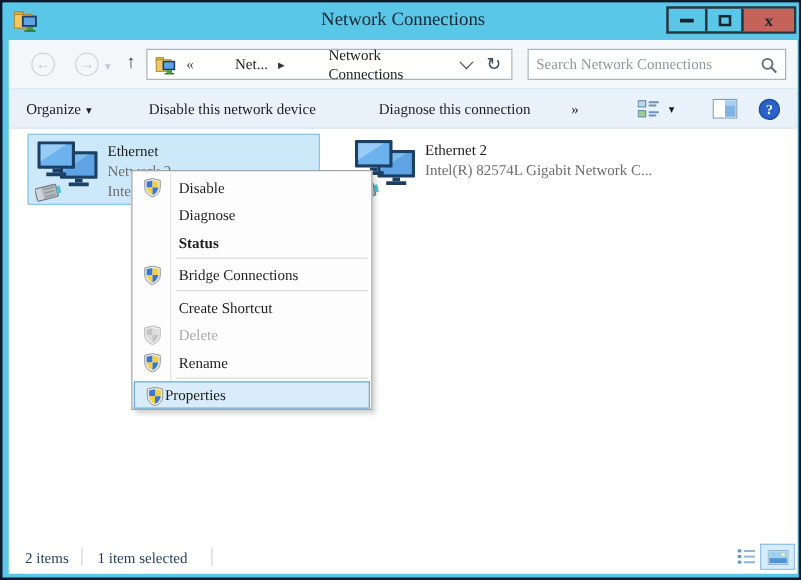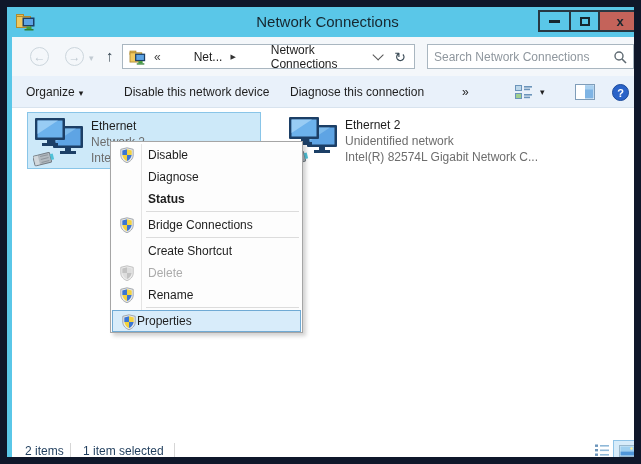--- a/index.html
+++ b/index.html
@@ -1,20 +1,20 @@
 <!DOCTYPE html>
 <html><head>
 <meta charset="utf-8">
 <style>
   * { margin:0; padding:0; box-sizing:border-box; }
   html,body { background:#888; font-family:"Liberation Sans","DejaVu Sans",sans-serif; }
   .window{
     position:relative; width:641px; height:464px; margin:0 auto;
-    background:#5ac7e8; border:7px solid #0f172a; overflow:hidden;
-    font-size:12px; color:#1e1e1e;
+    background:#5ac7e8; border:2px solid #0f172a; overflow:hidden;
+    font-size:12px; color:#1e1e1e;font-family:Liberation Serif, serif;
   }
   
   .titlebar{ position:absolute; left:0; top:0; width:641px; height:30px; background:#5ac7e8; }
   .app-icon{ position:absolute; left:9px; top:5px; width:20px; height:19px; }
   .title{ position:absolute; left:0; top:6px; width:100%; text-align:center;
           font-size:15px; color:#16262e; }
   .win-controls{ position:absolute; right:6px; top:3px; display:flex; border:2px solid #273742; background:#5ac7e8; }
   .winbtn{ width:29px; height:18px; display:flex; align-items:center; justify-content:center; cursor:default; }
   .winbtn + .winbtn{ border-left:2px solid #273742; }
   .btn-close{ width:42px; background:#c4635a; }
@@ -143,21 +143,21 @@
         <line x1="9" y1="9" x2="13" y2="13" stroke="#5f6a72" stroke-width="1.6"></line>
       </svg>
     </div>
   </div>
 
   <div class="commandbar">
     <div class="cmd" style="left:14px;">
       <span>Organize</span><span class="caret">▾</span>
     </div>
     <div class="cmd" style="left:112px;">Disable this network device</div>
-    <div class="cmd" style="left:278px;">Diagnose this connection</div>
+    <div class="cmd" style="left:296px;">Diagnose this connection</div>
     <div class="cmd" style="left:450px;">»</div>
 
     <svg class="cmd-iconbtn" style="left:503px;" width="18" height="16" viewBox="0 0 18 16">
       <rect x="0.5" y="1.5" width="6" height="5" fill="#bcd7ea" stroke="#6b94ba"></rect>
       <rect x="9" y="2" width="8" height="1.6" fill="#6b94ba"></rect>
       <rect x="9" y="4.6" width="6" height="1.6" fill="#6b94ba"></rect>
       <rect x="0.5" y="9.5" width="6" height="5" fill="#9fcf8f" stroke="#6b94ba"></rect>
       <rect x="9" y="10" width="8" height="1.6" fill="#6b94ba"></rect>
       <rect x="9" y="12.6" width="6" height="1.6" fill="#6b94ba"></rect>
     </svg>
@@ -228,21 +228,20 @@
           <rect x="1" y="36" width="17" height="10" rx="1" fill="#b3bac0" stroke="#737c84"></rect>
           <rect x="1.5" y="36.5" width="4.5" height="9" fill="#d2d7db"></rect>
           <rect x="18" y="38" width="3" height="6" fill="#4fc2d8"></rect>
           <line x1="8" y1="38" x2="16" y2="38" stroke="#8d959c" stroke-width="1"></line>
           <line x1="8" y1="41" x2="16" y2="41" stroke="#8d959c" stroke-width="1"></line>
           <line x1="8" y1="44" x2="16" y2="44" stroke="#8d959c" stroke-width="1"></line>
         </g>
       </svg>
       <div class="tile-text">
         <div class="t-name">Ethernet 2</div>
-        <div class="t-sub">Unidentified network</div>
         <div class="t-sub">Intel(R) 82574L Gigabit Network C...</div>
       </div>
     </div>
 
     <div class="ctxmenu">
       <div class="mi">
         <svg class="mshield" width="16" height="16" viewBox="0 0 16 16">
           <path d="M8 0.8 L14.2 2.3 V8 C14.2 11.9 11.2 14.6 8 15.6 C4.8 14.6 1.8 11.9 1.8 8 V2.3 Z" fill="#e9e9e9" stroke="#8f969c" stroke-width="0.8"></path>
           <path d="M8 2.3 L3.3 3.4 V7.9 H8 Z" fill="#3b76d2"></path>
             <path d="M8 2.3 L12.7 3.4 V7.9 H8 Z" fill="#f3d23e"></path>

